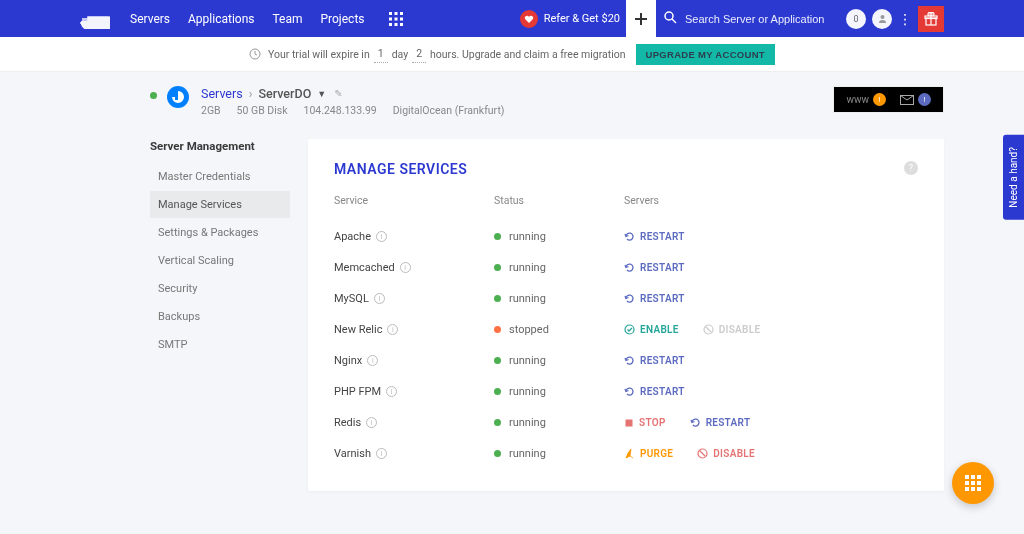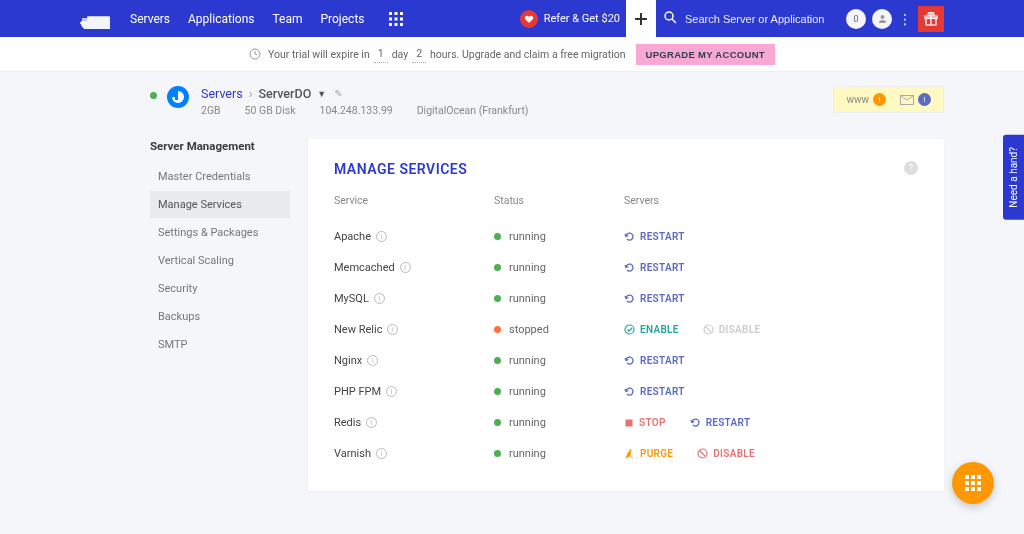--- a/index.html
+++ b/index.html
@@ -16,34 +16,34 @@
 .plus-box { width: 30px; height: 37px; background: #fff; display: flex; align-items: center; justify-content: center; cursor: pointer; }
 .search-wrap { flex: 0 0 auto; display: flex; align-items: center; margin-left: 8px; }
 .search-icon { margin-right: 8px; }
 .search-input { background: transparent; border: none; color: #fff; font-size: 11px; width: 155px; outline: none; }
 .search-input::placeholder { color: rgba(255,255,255,0.9); }
 .top-circle { width: 20px; height: 20px; border-radius: 50%; background: rgba(255,255,255,0.95); display: flex; align-items: center; justify-content: center; margin-left: 6px; font-size: 9px; color: #666; cursor: pointer; }
 .top-dots { color: #fff; margin-left: 6px; cursor: pointer; font-size: 14px; }
 .gift-box { width: 26px; height: 26px; background: #e53935; display: flex; align-items: center; justify-content: center; margin-left: 6px; margin-right: 80px; cursor: pointer; }
 .trial-bar { height: 35px; background: #fff; display: flex; align-items: center; justify-content: center; font-size: 10.5px; color: #666; border-bottom: 1px solid #eee; }
 .trial-num { border-bottom: 1px dotted #aaa; padding: 2px 4px; margin: 0 4px; }
-.upgrade-btn { background: #f9a8d4; color: #2c3e50; font-size: 9.5px; font-weight: 600; padding: 5px 10px; margin-left: 10px; border: none; cursor: pointer; letter-spacing: 0.3px; }
+.upgrade-btn { background: #14b8a6; color: #2c3e50; font-size: 9.5px; font-weight: 600; padding: 5px 10px; margin-left: 10px; border: none; cursor: pointer; letter-spacing: 0.3px; }
 .content { padding: 14px 80px 0 150px; }
 .breadcrumb-row { display: flex; align-items: flex-start; }
 .status-dot { width: 7px; height: 7px; border-radius: 50%; background: #4caf50; margin-right: 10px; margin-top: 6px; }
 .provider-icon { width: 22px; height: 22px; border-radius: 50%; background: #0080ff; margin-right: 12px; display: flex; align-items: center; justify-content: center; }
 .bc-stack { display: flex; flex-direction: column; }
 .bc-line1 { display: flex; align-items: center; font-size: 12.5px; }
 .bc-link { color: #2c39d1; cursor: pointer; }
 .bc-chev { margin: 0 6px; color: #999; }
 .bc-name { color: #555; font-weight: 500; }
 .bc-caret { margin-left: 6px; color: #555; font-size: 9px; }
 .pencil { margin-left: 8px; color: #aaa; font-size: 10px; cursor: pointer; }
-.bc-line2 { display: flex; font-size: 10.5px; color: #888; margin-top: 3px; gap: 24px; }
-.server-pills { margin-left: auto; background: #fef9c3; padding: 6px 12px; display: flex; align-items: center; gap: 14px; border: 1px solid #eee; }
+.bc-line2 { display: flex; font-size: 10.5px; color: #888; margin-top: 3px; gap: 16px; }
+.server-pills { margin-left: auto; background: #000000; padding: 6px 12px; display: flex; align-items: center; gap: 14px; border: 1px solid #eee; }
 .pill { display: flex; align-items: center; font-size: 10px; color: #888; }
 .pill-badge { width: 13px; height: 13px; border-radius: 50%; background: #ff9800; display: inline-flex; align-items: center; justify-content: center; color: #fff; font-size: 8px; margin-left: 4px; }
 .pill-badge.blue { background: #5c6bc0; }
 .main-row { display: flex; margin-top: 22px; gap: 18px; }
 .sidebar { width: 140px; flex-shrink: 0; }
 .sidebar-title { font-size: 11.5px; font-weight: 700; color: #3a3a3a; margin-bottom: 10px; }
 .sidebar-item { font-size: 11px; color: #777; padding: 7px 8px; cursor: pointer; margin-bottom: 1px; }
 .sidebar-item.active { background: #e9eaec; color: #555; }
 .panel { flex: 1; background: #fff; border-radius: 2px; padding: 22px 26px; position: relative; box-shadow: 0 1px 3px rgba(0,0,0,0.04); }
 .panel-title { font-size: 14px; font-weight: 600; color: #2c39d1; letter-spacing: 0.5px; margin-bottom: 8px; }

